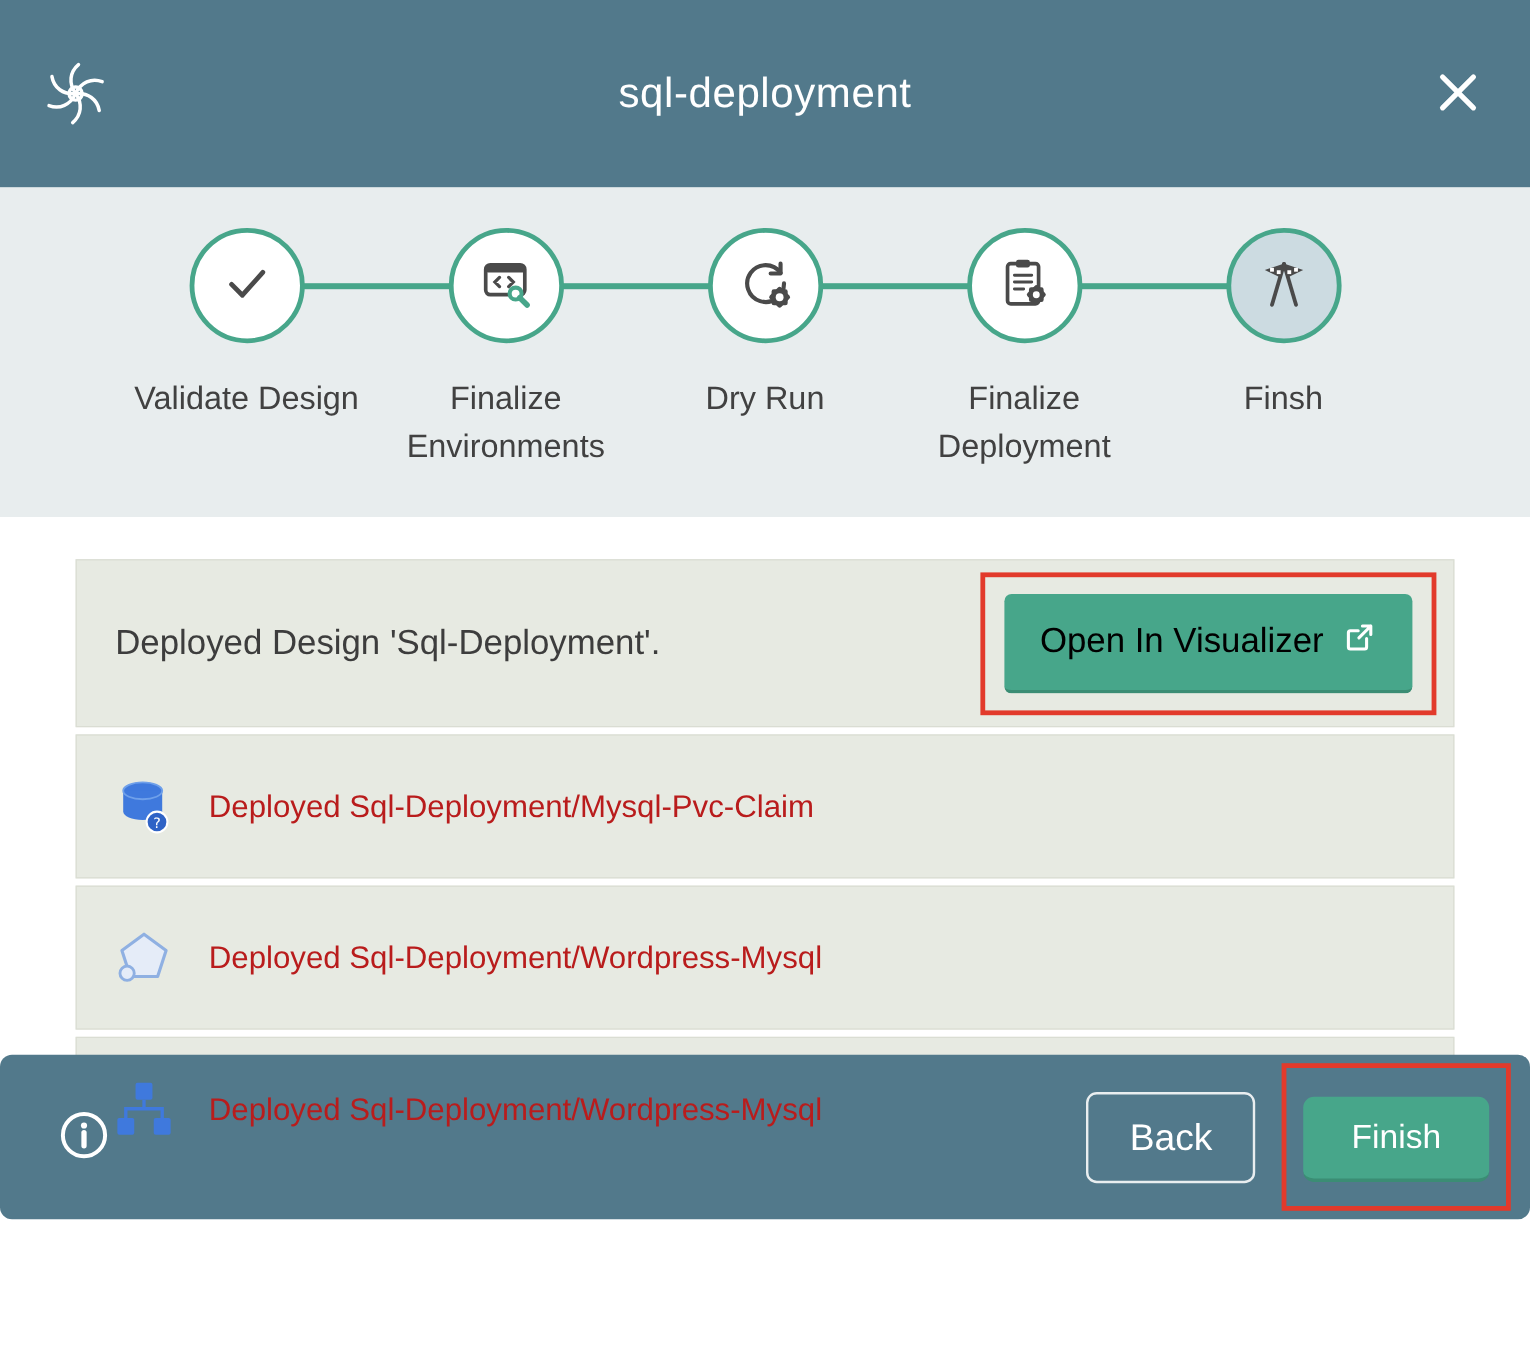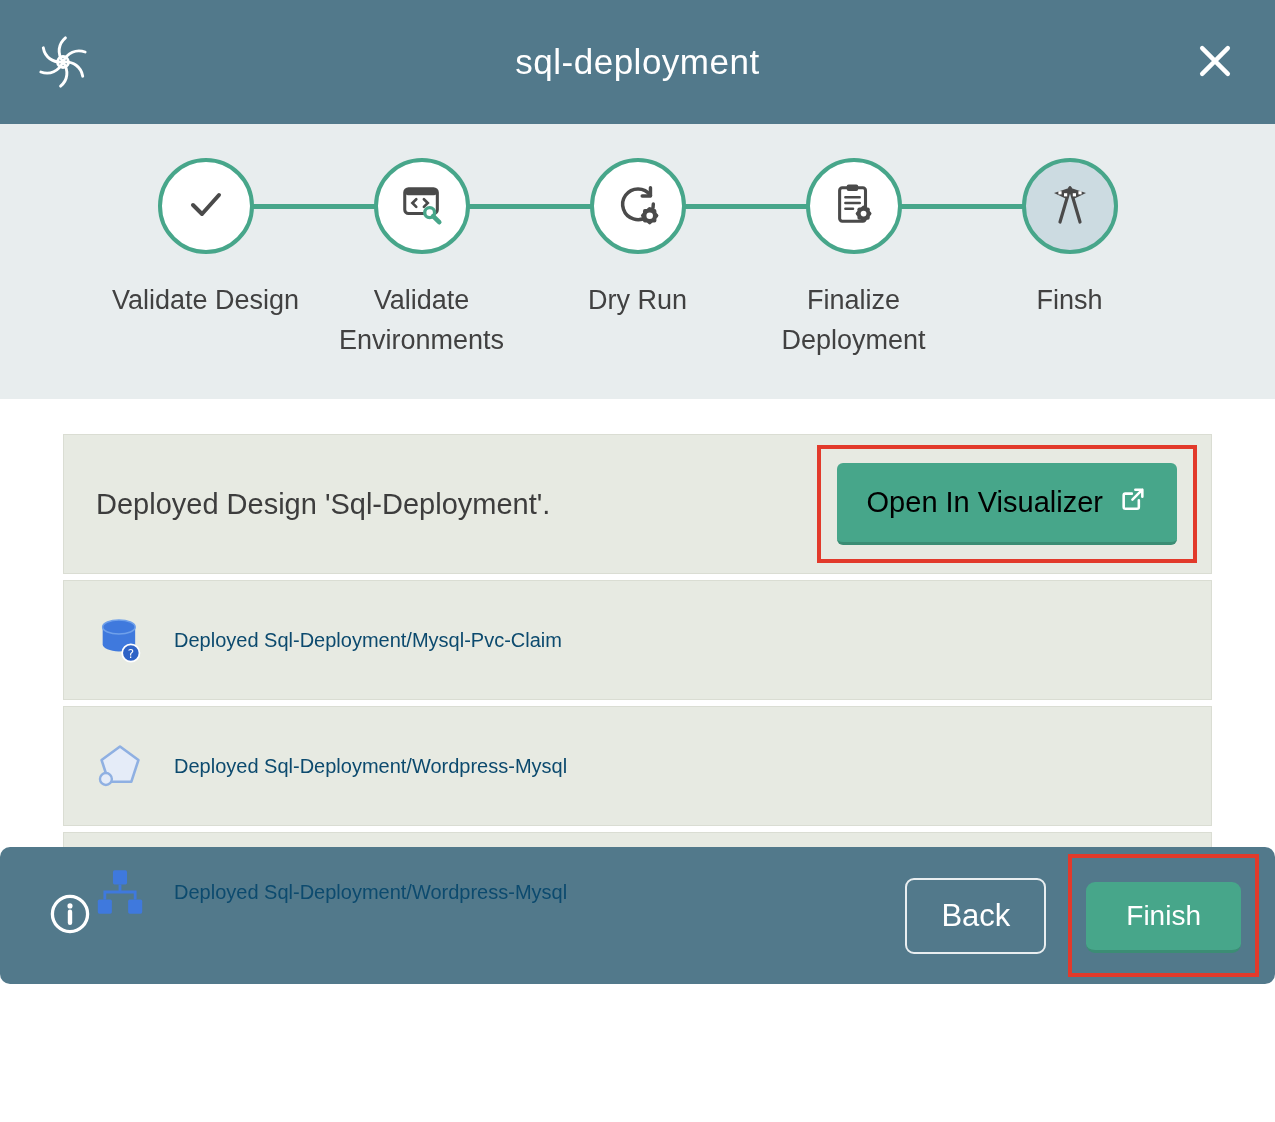--- a/index.html
+++ b/index.html
@@ -8,21 +8,21 @@
     --highlight-red:#e23a2b;
     --stepper-bg:#e8edee;
     --row-bg:#e7eae2;
     --ink:#3d3d3d;
   }
   *{box-sizing:border-box;margin:0;padding:0;}
   html,body{width:1275px;height:1122px;overflow:hidden;}
   body{font-family:"Liberation Sans","DejaVu Sans",sans-serif;background:#fff;color:var(--ink);}
 
   
-  .dlg-header{height:124px;background:var(--header-bg);display:flex;align-items:center;position:relative;padding:0 34px;}
+  .dlg-header{height:156px;background:var(--header-bg);display:flex;align-items:center;position:relative;padding:0 34px;}
   .logo{width:58px;height:58px;flex:0 0 auto;}
   .dlg-title{position:absolute;left:0;right:0;text-align:center;color:#fff;font-size:35px;font-weight:400;letter-spacing:.5px;pointer-events:none;}
   .close-btn{margin-left:auto;width:52px;height:52px;background:none;border:none;cursor:pointer;display:flex;align-items:center;justify-content:center;}
 
   
   .stepper{height:275px;background:var(--stepper-bg);}
   .steps{width:1080px;margin:0 auto;display:flex;position:relative;padding-top:34px;justify-content:space-between;}
   .track{position:absolute;top:80px;left:108px;width:864px;height:5px;background:var(--accent-teal);}
   .step{width:216px;display:flex;flex-direction:column;align-items:center;position:relative;z-index:1;}
   .circle{width:96px;height:96px;border-radius:50%;border:4px solid var(--accent-teal);background:#fff;display:flex;align-items:center;justify-content:center;cursor:pointer;}
@@ -31,21 +31,21 @@
 
   
   .content{background:#fff;height:448px;padding:35px 63px 0 63px;}
   .row{background:var(--row-bg);border:1px solid #daddd3;margin-bottom:6px;display:flex;align-items:center;}
   .summary-row{height:140px;justify-content:space-between;padding-left:32px;position:relative;}
   .summary-text{font-size:29px;color:#3d3d3d;}
   .hl-box{border:4px solid var(--highlight-red);padding:14px 16px;margin-right:14px;background:transparent;display:flex;}
   .viz-btn{background:var(--accent-teal);border:none;border-bottom:3px solid #3b8d74;border-radius:6px;color:#000000;font-size:29px;padding:22px 30px;display:flex;align-items:center;gap:16px;cursor:pointer;font-family:inherit;}
   .item-row{height:120px;padding-left:30px;gap:28px;}
   .item-icon{width:52px;height:52px;flex:0 0 auto;}
-  .item-text{font-size:20px;color:#0c4a6e;}
+  .item-text{font-size:26px;color:#b91c1c;}
 
   
   .dlg-footer{height:137px;background:var(--header-bg);display:flex;align-items:center;padding:0 16px 0 46px;border-radius:10px;}
   .info-btn{background:none;border:none;cursor:pointer;width:48px;height:48px;display:flex;align-items:center;justify-content:center;}
   .spacer{flex:1;}
   .back-btn{background:transparent;border:2px solid #e9eef0;border-radius:9px;color:#fff;font-size:31px;padding:18px 34px;cursor:pointer;font-family:inherit;margin-right:22px;}
   .finish-hl{border:4px solid var(--highlight-red);padding:24px 14px 20px 14px;display:flex;}
   .finish-btn{background:var(--accent-teal);border:none;border-bottom:3px solid #3b8d74;border-radius:9px;color:#fff;font-size:28px;padding:18px 40px;cursor:pointer;font-family:inherit;}
 </style>
 </head>
@@ -95,21 +95,21 @@
         <span>
           <svg viewBox="0 0 24 24" width="46" height="46">
             <rect x="3" y="4" width="17" height="13" rx="2" stroke="#4a4a4a" stroke-width="1.6" fill="#fff"></rect>
             <rect x="3" y="4" width="17" height="3.4" rx="1.6" fill="#4a4a4a"></rect>
             <path d="M9 9.5 L7 11.5 L9 13.5 M13 9.5 L15 11.5 L13 13.5" stroke="#4a4a4a" stroke-width="1.4" fill="none" stroke-linecap="round"></path>
             <circle cx="16" cy="16.5" r="2.6" stroke="#47a68a" stroke-width="1.8" fill="#fff"></circle>
             <path d="M17.8 18.3 L21 21.5" stroke="#47a68a" stroke-width="2.4" stroke-linecap="round"></path>
           </svg>
         </span>
       </div>
-      <div class="step-label">Validate Environments</div>
+      <div class="step-label">Finalize Environments</div>
     </div>
 
     <div class="step">
       <div class="circle">
         <span>
           <svg viewBox="0 0 24 24" width="46" height="46">
             <path d="M18.5 7.5 A8 8 0 1 0 20 12" stroke="#4a4a4a" stroke-width="1.8" fill="none" stroke-linecap="round"></path>
             <path d="M18.5 3.5 L18.5 7.8 L14.2 7.8" stroke="#4a4a4a" stroke-width="1.8" fill="none" stroke-linecap="round" stroke-linejoin="round"></path>
             <rect x="14.6" y="14.6" width="7" height="7" rx="1" fill="#4a4a4a" transform="rotate(0 18.1 18.1)"></rect>
             <rect x="14.6" y="14.6" width="7" height="7" rx="1" fill="#4a4a4a" transform="rotate(45 18.1 18.1)"></rect>

